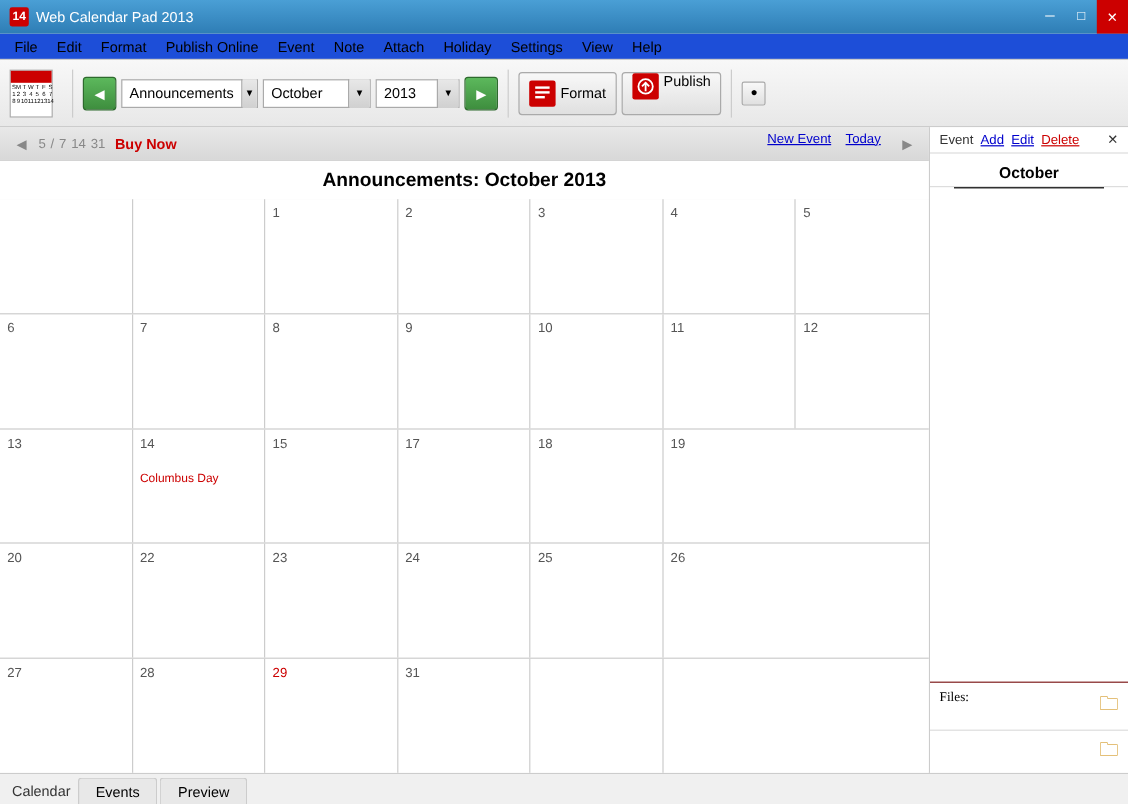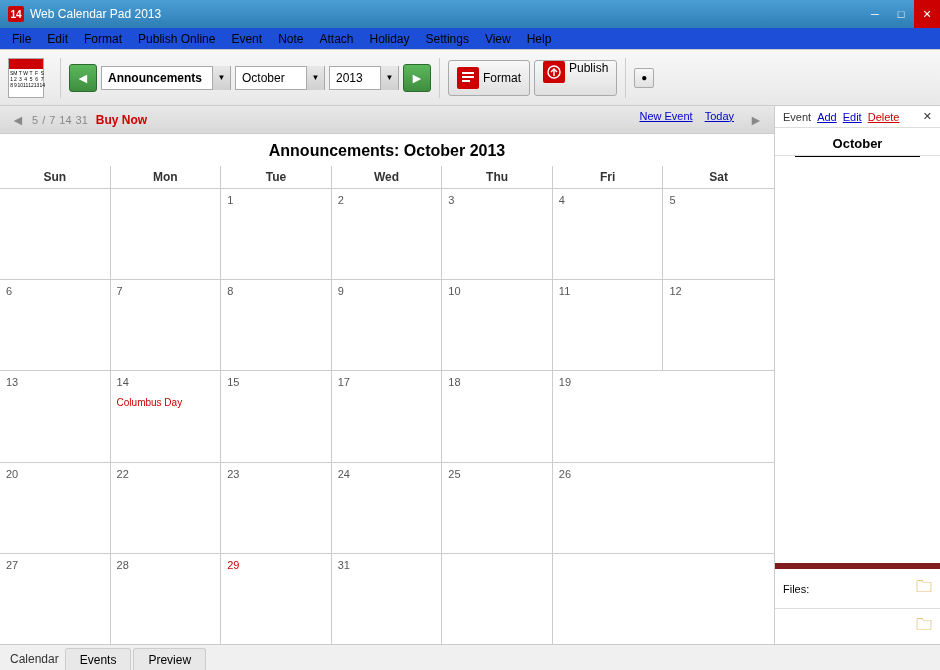--- a/index.html
+++ b/index.html
@@ -117,21 +117,21 @@
       font-size: 12px;
     }
     .tb-dropdown-text { padding: 0 6px; flex: 1; }
     .tb-dropdown-arrow {
       width: 18px; height: 24px;
       background: linear-gradient(to bottom, #e8e8e8, #d0d0d0);
       border-left: 1px solid #aaa;
       display: flex; align-items: center; justify-content: center;
       font-size: 8px;
     }
-    .tb-month-dropdown { width: 130px; font-weight: bold; }
+    .tb-month-dropdown { width: 114px; }
     .tb-year-dropdown { width: 70px; }
 
     .tb-btn-format {
       height: 36px;
       background: linear-gradient(to bottom, #f8f8f8, #e0e0e0);
       border: 1px solid #aaa;
       border-radius: 3px;
       display: flex; align-items: center;
       padding: 0 8px;
       gap: 4px;
@@ -287,21 +287,21 @@
     .cal-cell:last-child { border-right: none; }
     .cal-cell-num {
       font-size: 11px;
       color: #555;
       text-align: right;
     }
     .cal-cell-num.red { color: #cc0000; }
     .cal-event {
       font-size: 10px;
       color: #cc0000;
-      margin-top: 8px;
+      margin-top: 18px;
     }
 
     
     .right-panel {
       width: 165px;
       background: white;
       display: flex;
       flex-direction: column;
     }
     .right-panel-header {
@@ -328,25 +328,26 @@
       font-weight: bold;
       padding: 8px 0 4px 0;
       border-bottom: 1px solid #ddd;
     }
     .right-panel-content {
       flex: 1;
       padding: 4px;
     }
     .right-panel-files {
       padding: 6px 8px;
-      border-top: 6px solid #7f1d1d;
-      display: flex;
-      align-items: center;
+      border-top: 1px solid #7f1d1d;
+      display: flex;
+      align-items: flex-start;
       justify-content: space-between;
       font-size: 11px;
+      font-family: Liberation Serif, serif;
     }
     .folder-icon {
       color: #cc8800;
       font-size: 16px;
     }
     .right-panel-bottom {
       padding: 4px 8px;
       border-top: 1px solid #ddd;
       display: flex;
       justify-content: flex-end;
@@ -507,29 +508,20 @@
         <span class="nav-link">New Event</span>
         <span class="nav-link">Today</span>
         <span class="nav-arrow">►</span>
       </div>
     </div>
 
     <div class="cal-title">Announcements:  October 2013</div>
 
     <div class="cal-grid">
 
-      <div class="cal-header-row">
-        <div class="cal-day-header">Sun</div>
-        <div class="cal-day-header">Mon</div>
-        <div class="cal-day-header">Tue</div>
-        <div class="cal-day-header">Wed</div>
-        <div class="cal-day-header">Thu</div>
-        <div class="cal-day-header">Fri</div>
-        <div class="cal-day-header">Sat</div>
-      </div>
 
       <div class="cal-weeks">
 
         <div class="cal-week">
           <div class="cal-cell"><span class="cal-cell-num"></span></div>
           <div class="cal-cell"><span class="cal-cell-num"></span></div>
           <div class="cal-cell"><span class="cal-cell-num">1</span></div>
           <div class="cal-cell"><span class="cal-cell-num">2</span></div>
           <div class="cal-cell"><span class="cal-cell-num">3</span></div>
           <div class="cal-cell"><span class="cal-cell-num">4</span></div>

